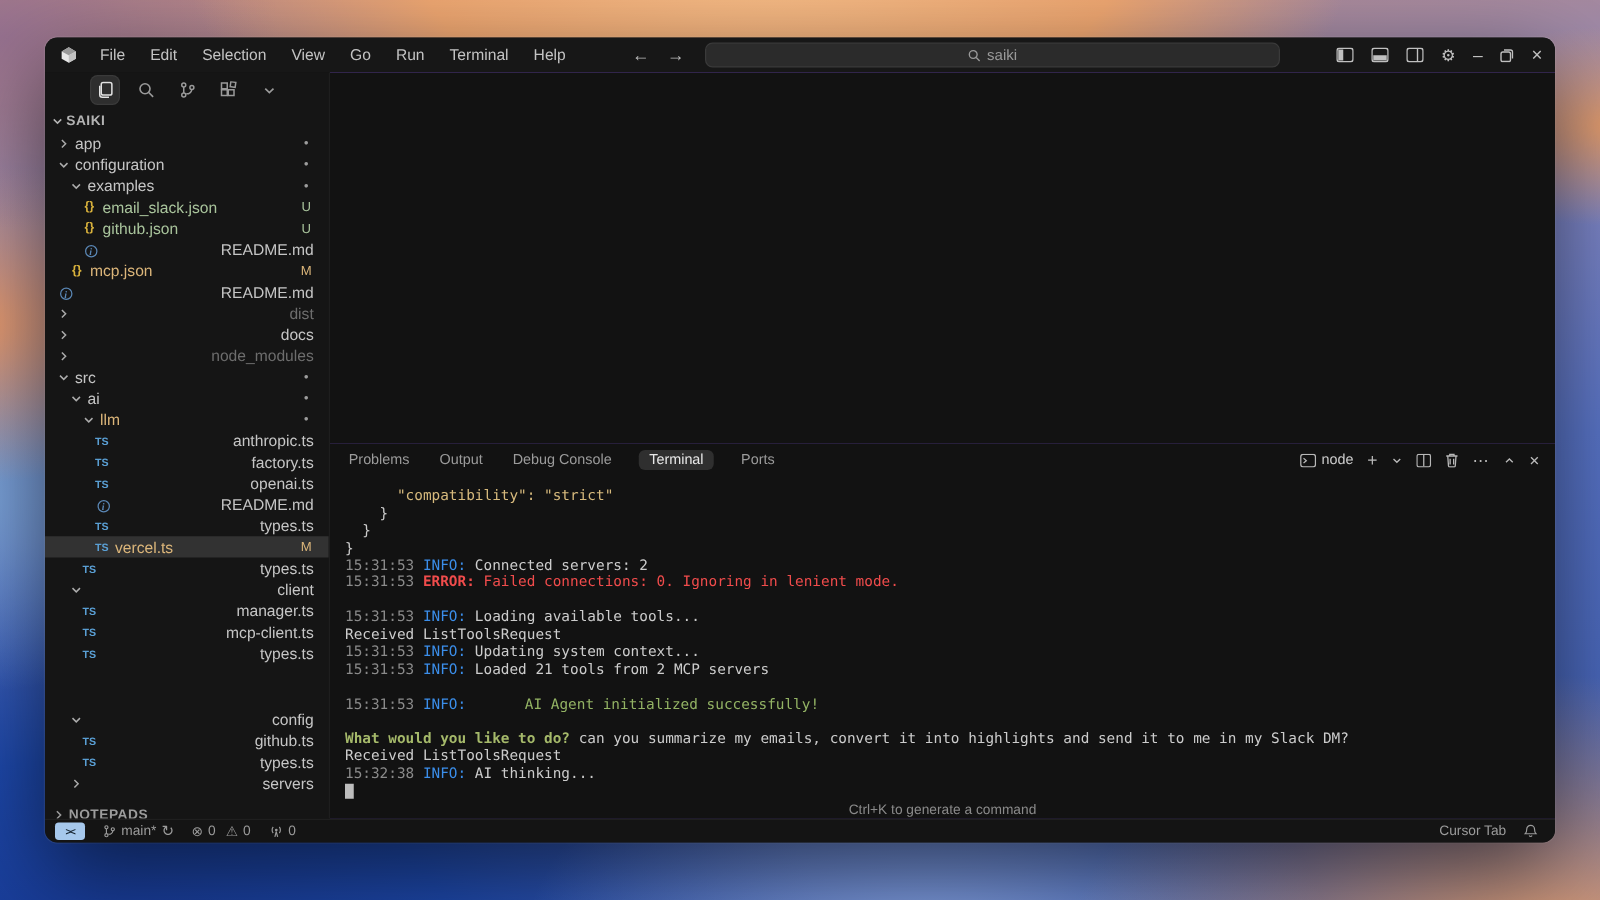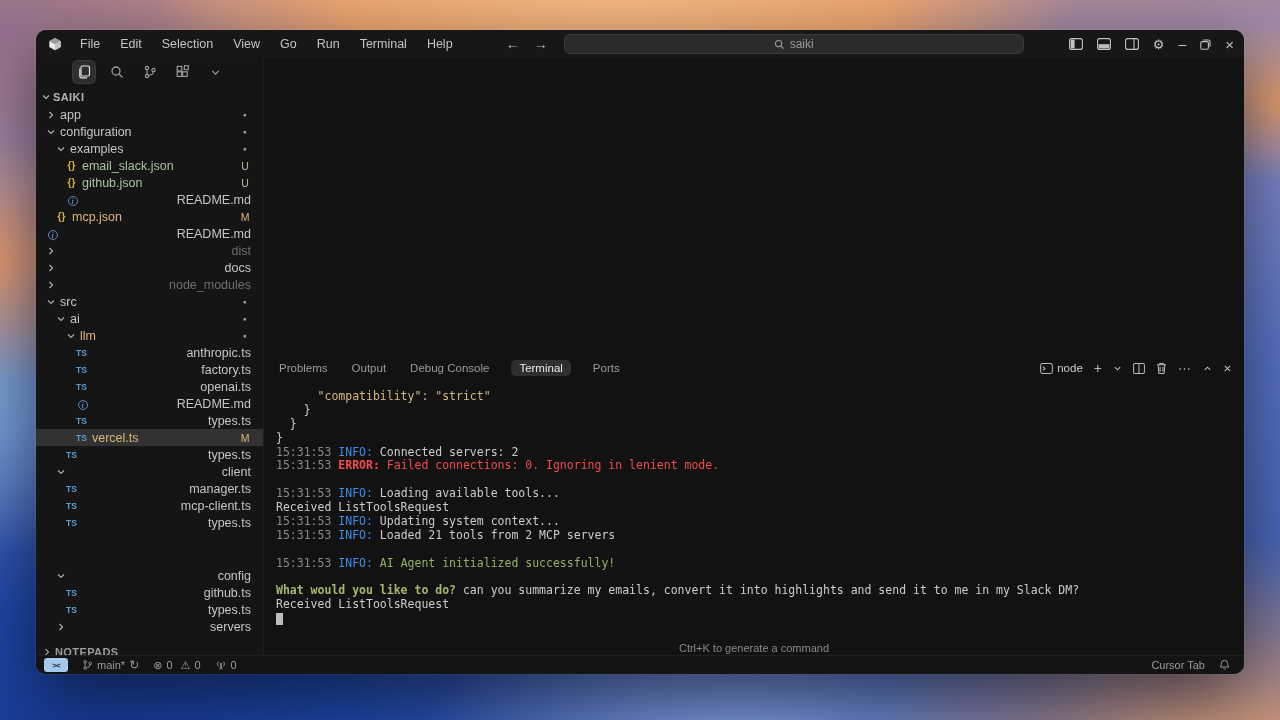--- a/index.html
+++ b/index.html
@@ -79,21 +79,21 @@
   .term-label { display:flex; align-items:center; gap:4px; font-size:11.5px; color:#cccccc;padding-left:32px; }
   .plus { font-size:14px; }
   .ellipsis { font-size:13px; letter-spacing:1px; }
   .term { flex:1; padding:8px 10px 0 12px; font-family:"DejaVu Sans Mono",monospace; font-size:11.5px; overflow:hidden; }
   .tline { height:13.9px; white-space:pre; }
   .c-fg { color:#cccccc; }
   .c-ts { color:#8a8a8a; }
   .c-info { color:#3b8eea; }
   .c-err { color:#f14c4c; }
   .c-errb { color:#f14c4c; font-weight:bold; }
-  .c-ok { color:#93b364; }
+  .c-ok { color:#93b364;margin-left:40px; }
   .c-prompt { color:#a5b96a; font-weight:bold; }
   .c-str { color:#d7ba7d; }
   .block-cursor { display:inline-block; width:7px; height:12px; background:#bdbdbd; vertical-align:middle; }
   .panel-hint { position:absolute; bottom:1px; left:0; right:0; text-align:center; font-size:11px; color:#8a8a8a; }
   
   .statusbar { height:19px; flex:none; background:#141414; border-top:1px solid #1f1f1f; display:flex; align-items:center; font-size:11px; color:#9b9b9b; padding:0 14px 0 8px; gap:14px; }
   .remote-pill { width:24px; height:14px; background:#a6c8ec; border-radius:3px; color:#15232f; font-size:8px; font-weight:bold; display:flex; align-items:center; justify-content:center; letter-spacing:-1px; cursor:pointer; }
   .sb-group { display:flex; align-items:center; gap:4px; cursor:pointer; }
   .sb-spacer { flex:1; }
   .sync { font-size:12px; }
@@ -470,20 +470,21 @@
             <div class="tline"></div>
             <div class="tline"><span class="c-ts">15:31:53 </span><span class="c-info">INFO:</span><span class="c-fg"> Loading available tools...</span></div>
             <div class="tline"><span class="c-fg">Received ListToolsRequest</span></div>
             <div class="tline"><span class="c-ts">15:31:53 </span><span class="c-info">INFO:</span><span class="c-fg"> Updating system context...</span></div>
             <div class="tline"><span class="c-ts">15:31:53 </span><span class="c-info">INFO:</span><span class="c-fg"> Loaded 21 tools from 2 MCP servers</span></div>
             <div class="tline"></div>
             <div class="tline"><span class="c-ts">15:31:53 </span><span class="c-info">INFO:</span><span class="c-ok"> AI Agent initialized successfully!</span></div>
             <div class="tline"></div>
             <div class="tline"><span class="c-prompt">What would you like to do?</span><span class="c-fg"> can you summarize my emails, convert it into highlights and send it to me in my Slack DM?</span></div>
             <div class="tline"><span class="c-fg">Received ListToolsRequest</span></div>
+            <div class="tline"><span class="c-ts">15:32:38 </span><span class="c-info">INFO:</span><span class="c-fg"> AI thinking...</span></div>
             <div class="tline"><span class="block-cursor"></span></div>
           </div>
         <div class="panel-hint">Ctrl+K to generate a command</div>
       </div>
     </div>
   </div>
 
   <div class="statusbar">
     <span class="remote-pill">&gt;&lt;</span>
     <span class="sb-group">

